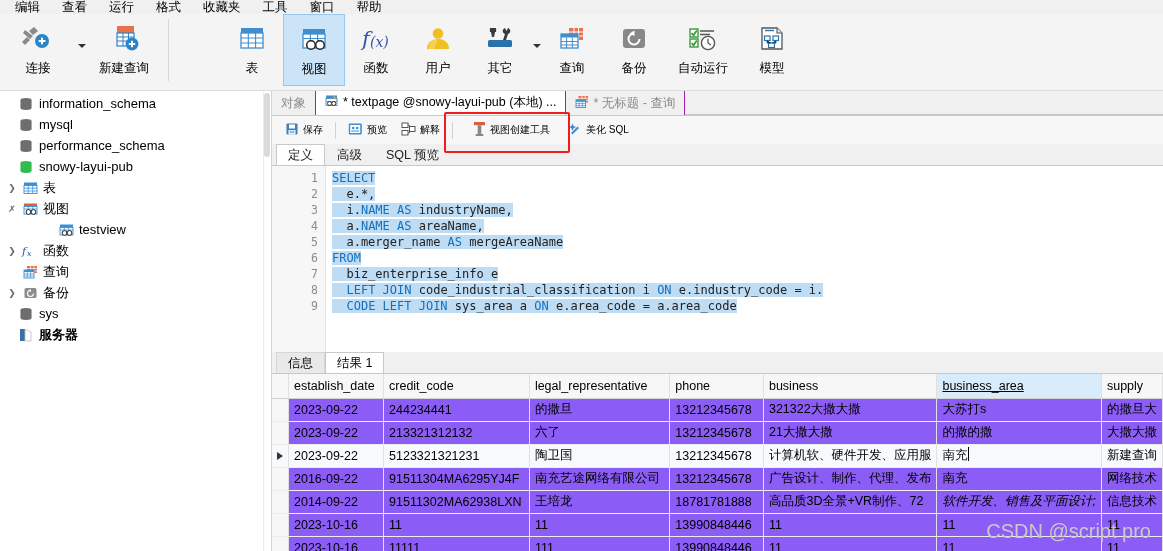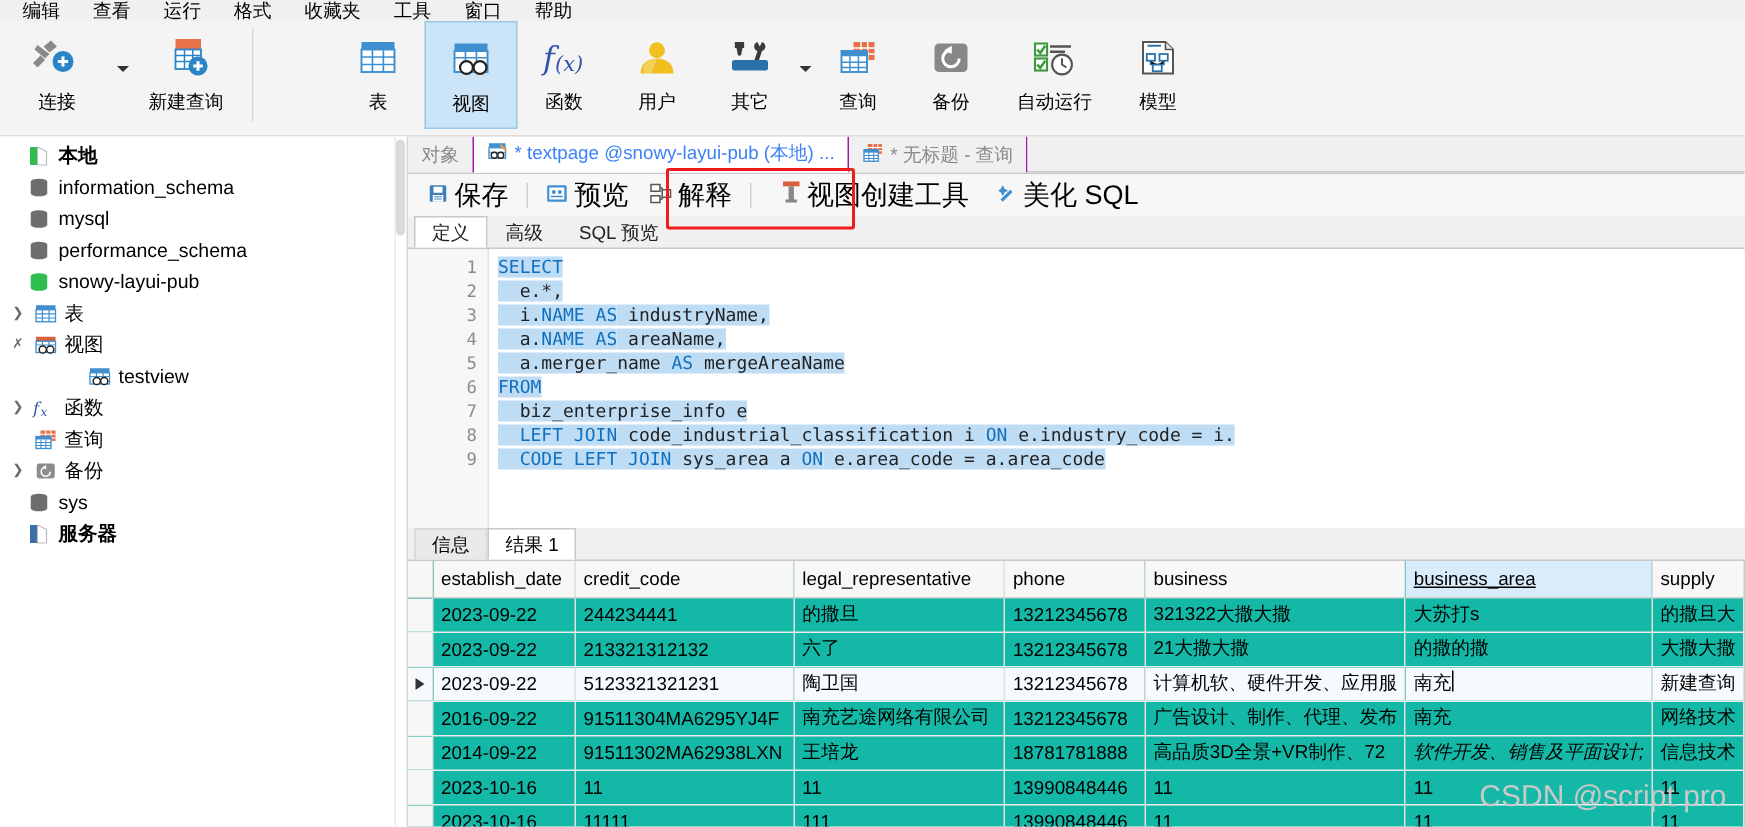--- a/index.html
+++ b/index.html
@@ -74,31 +74,31 @@
   
   .tabstrip {
     height:25px; flex:0 0 25px; background:#f0f0f0; display:flex; align-items:stretch;
     border-bottom:1px solid #c8c8c8;
   }
   .tabstrip .tab {
     display:flex; align-items:center; padding:0 9px; font-size:12.5px;
     border-right:1px solid #a21caf; white-space:nowrap; gap:4px;
     background:#ececec; color:#4a4a4a;
   }
-  .tabstrip .tab.active { background:#fff; color:#3b82f6; border-bottom:1px solid #fff; }
+  .tabstrip .tab.active { background:#fff; color:#000000; border-bottom:1px solid #fff; }
   .tabstrip .tab.dim { color:#8a8a8a; background:#f0f0f0; }
   .tabstrip .fill { flex:1; background:#f0f0f0; border-bottom:1px solid #c8c8c8; }
 
   
   .etoolbar {
     height:28px; flex:0 0 28px; background:#f7f7f7; display:flex; align-items:center;
     padding-left:6px; gap:0; position:relative;
   }
   .etbtn {
-    display:flex; align-items:center; gap:4px; padding:3px 7px; font-size:18px;
+    display:flex; align-items:center; gap:4px; padding:3px 7px; font-size:10px;
     white-space:nowrap; cursor:default; border-radius:2px;
   }
   .etsep { width:1px; height:17px; background:#d2d2d2; margin:0 5px; }
   .redbox {
     position:absolute; left:172px; top:-4px; width:126px; height:41px;
     border:2px solid #ee1c1c; border-radius:2px; pointer-events:none;
   }
 
   
   .subtabs {
@@ -140,21 +140,21 @@
     padding-left:4px; border-bottom:1px solid #c8c8c8;
   }
   .rtabs .rt {
     padding:0 11px; display:flex; align-items:center; font-size:12.5px;
     border:1px solid transparent; border-bottom:none;
   }
   .rtabs .rt.active { background:#fff; border-color:#c8c8c8; }
   .rtabs .rt.inactive { background:#e9e9e9; border-color:#d6d6d6; }
   .rtabs .fill { flex:1; }
 
-  .gridwrap { flex:1; overflow:hidden; background:#14b8a6; position:relative; }
+  .gridwrap { flex:1; overflow:hidden; background:#8b5cf6; position:relative; }
   table.grid { border-collapse:collapse; table-layout:fixed; font-size:12.5px; }
   table.grid th, table.grid td {
     border-right:1px solid #e0e0e0; border-bottom:1px solid #ededed;
     padding:0 5px; height:23px; text-align:left; font-weight:normal;
     overflow:hidden; white-space:nowrap; vertical-align:middle;
   }
   table.grid thead th {
     background:#f7f7f7; border-bottom:1px solid #d2d2d2; height:24px; color:#000;
   }
   table.grid thead th.hl { background:#d9ecfb; }
@@ -351,30 +351,20 @@
       </div>
 
 
     </div>
   </div>
 
   <div class="split">
 
     <div class="sidebar">
 
-      <div class="trow">
-        <span class="twist"></span>
-        <span class="ti">
-          <svg width="14" height="14" viewBox="0 0 14 14">
-              <rect x="1" y="1" width="5" height="12" fill="#2fbd4f"></rect>
-              <path d="M6 1 L12 4 L12 13 L6 13 Z" fill="#fff" stroke="#bbb" stroke-width="0.8"></path>
-            </svg>
-        </span>
-        <span class="tl" style="font-weight:bold">本地</span>
-      </div>
 
       <div class="trow" style="padding-left:16px">
         <span class="ti">
           <svg width="14" height="14" viewBox="0 0 14 14">
               <g fill="#6e6e6e">
                 <ellipse cx="7" cy="3" rx="5.5" ry="1.9"></ellipse>
                 <rect x="1.5" y="3" width="11" height="2.6"></rect>
                 <ellipse cx="7" cy="5.6" rx="5.5" ry="1.9"></ellipse>
                 <rect x="1.5" y="5.8" width="11" height="2.6"></rect>
                 <ellipse cx="7" cy="8.4" rx="5.5" ry="1.9"></ellipse>

